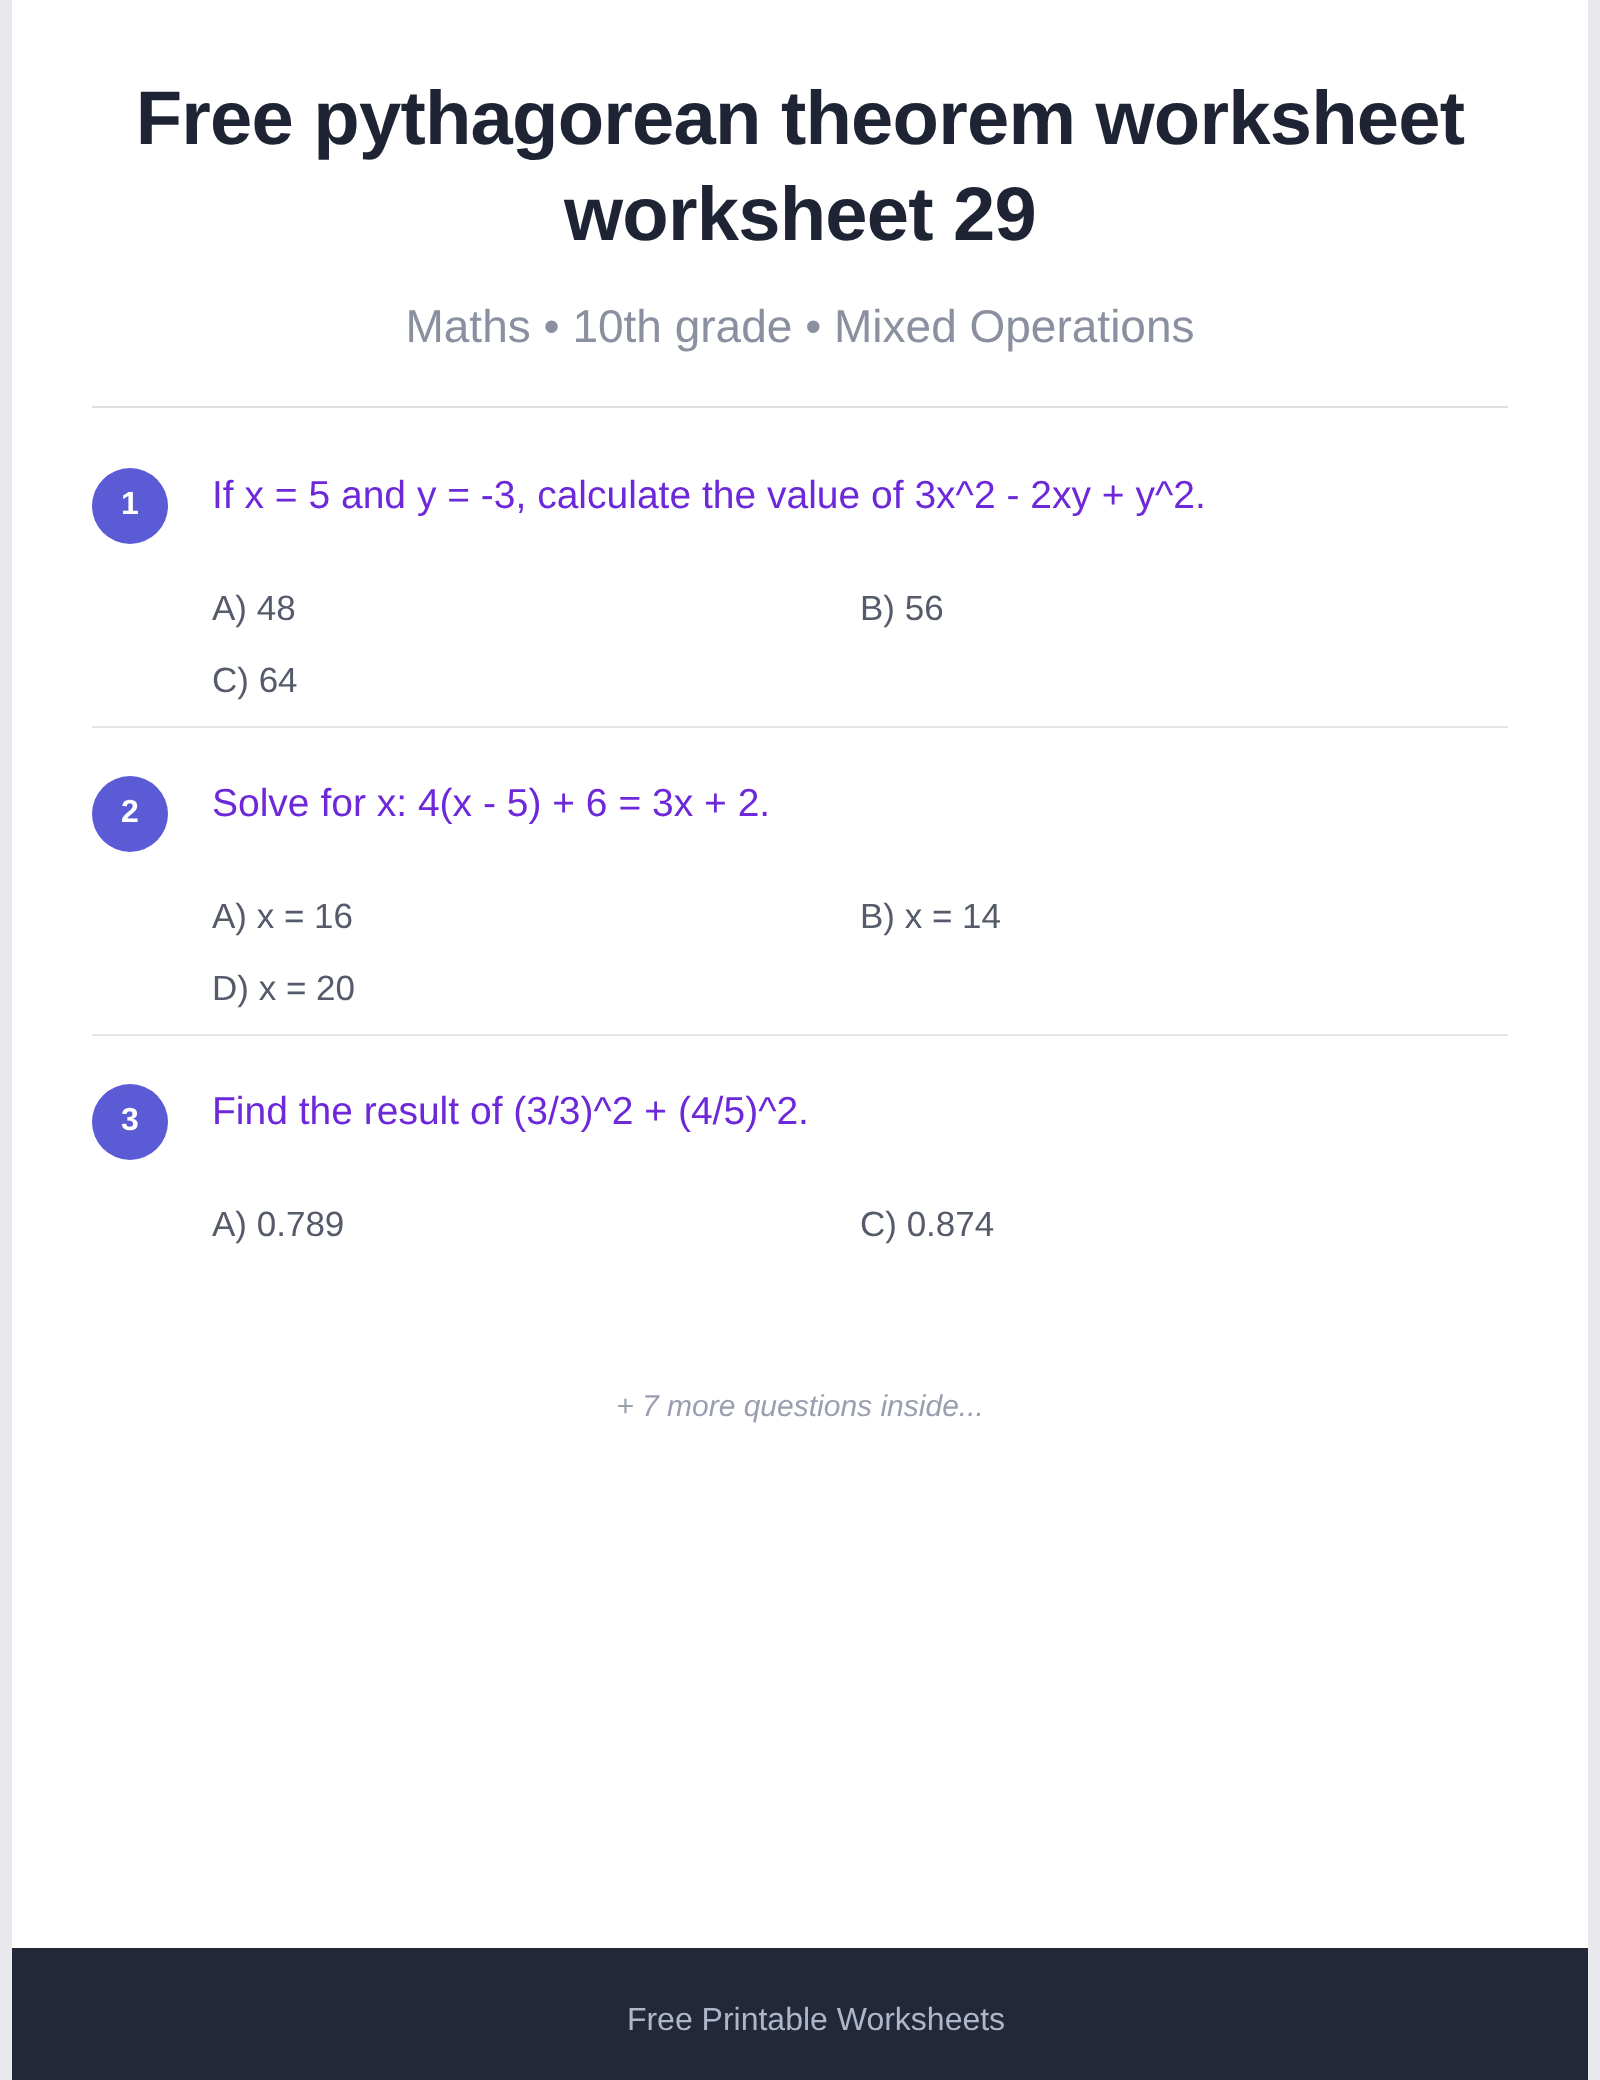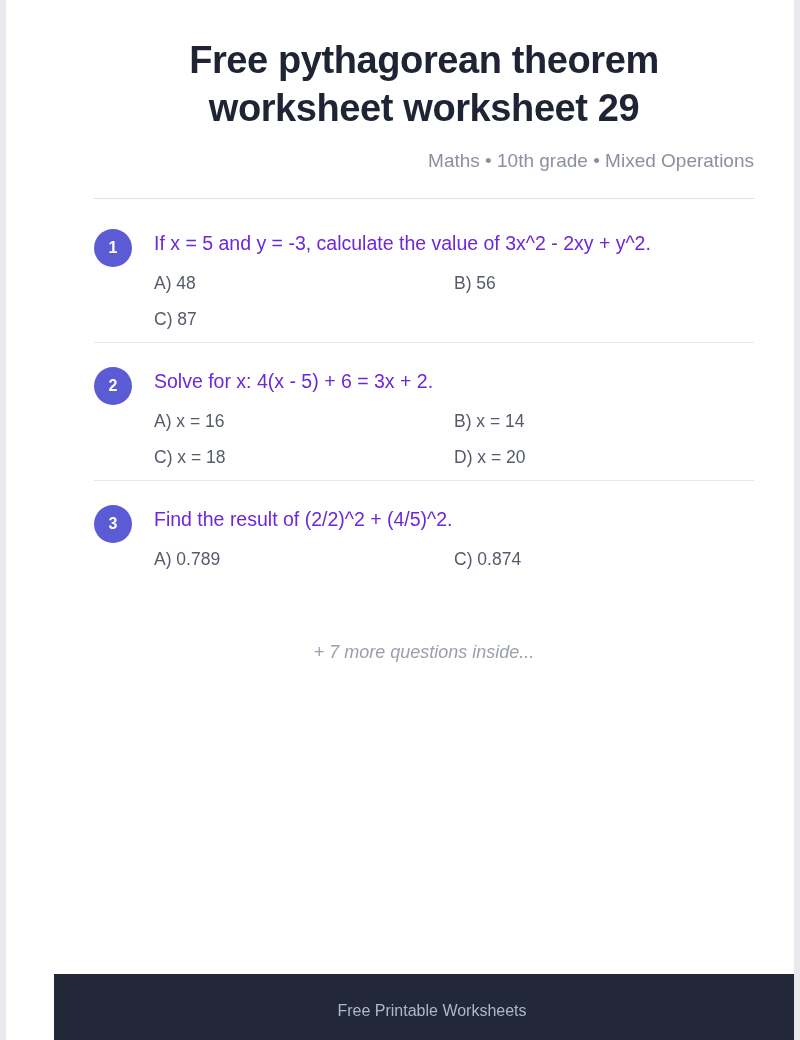--- a/index.html
+++ b/index.html
@@ -17,42 +17,41 @@
     position: relative;
     width: 800px;
     height: 1040px;
     background: #ffffff;
     box-sizing: border-box;
     border-left: 6px solid #e9e9ed;
     border-right: 6px solid #e9e9ed;
     overflow: hidden;
     display: flex;
     flex-direction: column;
-    padding-left: 48px;
   }
   .sheet-body {
     flex: 1 1 auto;
     padding: 36px 40px 0 40px;
     box-sizing: border-box;
   }
   .title {
     margin: 0;
     padding: 0 10px;
     font-size: 38px;
     line-height: 48px;
     font-weight: bold;
     color: #1f2435;
     text-align: center;
     letter-spacing: -0.4px;
   }
   .subtitle {
     margin: 18px 0 0 0;
-    font-size: 19px;
+    font-size: 23px;
     color: #8b90a0;
-    text-align: right;
+    text-align: center;
     font-weight: normal;
   }
   .divider {
     margin: 26px 0 0 0;
     height: 1px;
     background: #dedee4;
   }
   .questions {
     margin-top: 6px;
   }
@@ -84,35 +83,35 @@
   }
   .q-text {
     flex: 1 1 auto;
     font-size: 19.5px;
     line-height: 29px;
     color: #6d28d9;
     padding-top: 2px;
   }
   .choices {
     margin-left: 60px;
-    margin-top: 4px;
+    margin-top: 20px;
     display: grid;
     grid-template-columns: 1fr 1fr;
     row-gap: 11px;
     column-gap: 0;
   }
   .choice {
     font-size: 17.5px;
     color: #565b6b;
     line-height: 25px;
   }
   .more-note {
     margin-top: 60px;
     text-align: center;
-    font-size: 18px;
+    font-size: 15px;
     font-style: italic;
     color: #9a9fb0;
   }
   .footer {
     flex: 0 0 auto;
     background: #232838;
     padding: 22px 0 20px 0;
     text-align: center;
   }
   .footer-title {
@@ -144,41 +143,40 @@
     <div class="questions">
 
       <div class="question">
         <div class="q-row">
           <div class="q-num">1</div>
           <div class="q-text">If x = 5 and y = -3, calculate the value of 3x^2 - 2xy + y^2.</div>
         </div>
         <div class="choices">
           <div class="choice">A) 48</div>
           <div class="choice">B) 56</div>
-          <div class="choice">C) 87</div>
+          <div class="choice">C) 64</div>
         </div>
       </div>
 
       <div class="question">
         <div class="q-row">
           <div class="q-num">2</div>
           <div class="q-text">Solve for x: 4(x - 5) + 6 = 3x + 2.</div>
         </div>
         <div class="choices">
           <div class="choice">A) x = 16</div>
           <div class="choice">B) x = 14</div>
-          <div class="choice">C) x = 18</div>
           <div class="choice">D) x = 20</div>
         </div>
       </div>
 
       <div class="question">
         <div class="q-row">
           <div class="q-num">3</div>
-          <div class="q-text">Find the result of (2/2)^2 + (4/5)^2.</div>
+          <div class="q-text">Find the result of (3/3)^2 + (4/5)^2.</div>
         </div>
         <div class="choices">
           <div class="choice">A) 0.789</div>
           <div class="choice">C) 0.874</div>
         </div>
       </div>
 
     </div>
 
     <div class="more-note">+ 7 more questions inside...</div>

